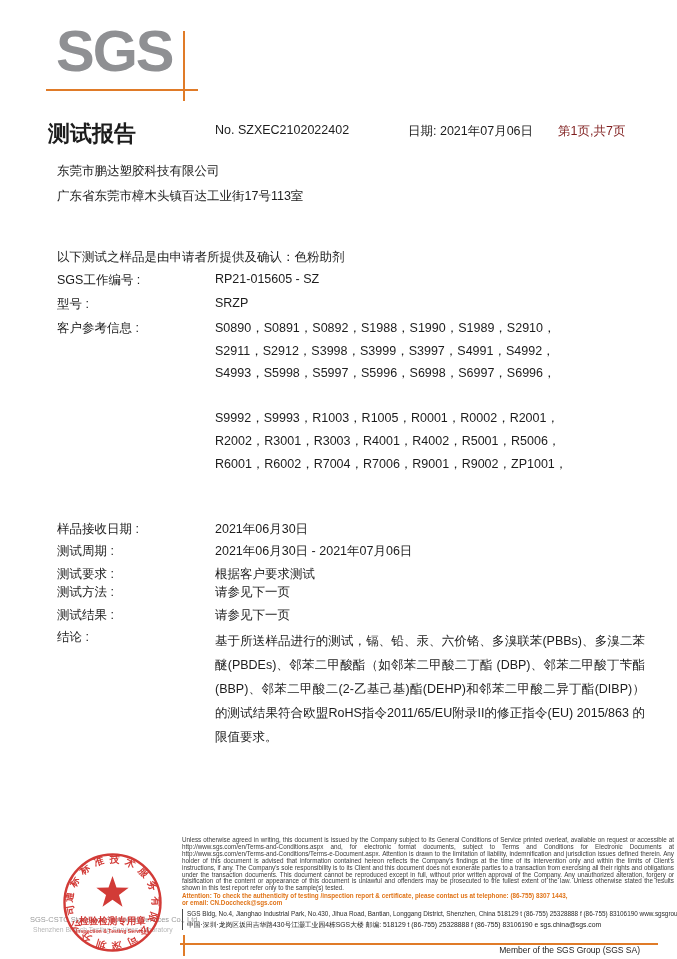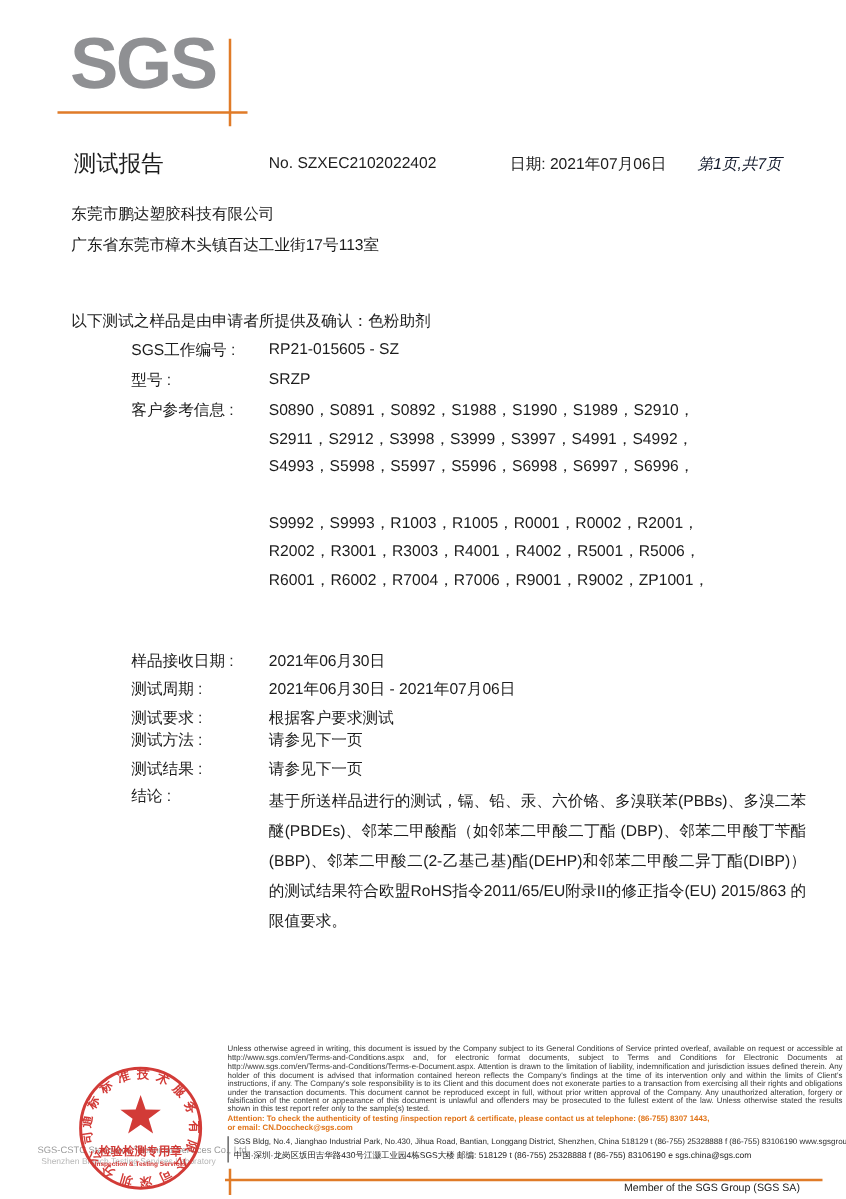--- a/index.html
+++ b/index.html
@@ -6,31 +6,31 @@
   body{font-family:"Liberation Sans","DejaVu Sans",sans-serif;}
   .page{position:relative;width:677px;height:959px;background:#ffffff;overflow:hidden;}
 
   
   .logo-text{position:absolute;left:56px;top:22px;font-size:58px;font-weight:bold;
              color:#8f9093;letter-spacing:-2px;line-height:1;}
   .logo-hline{position:absolute;left:46px;top:89px;width:152px;height:2px;background:#e07b28;}
   .logo-vline{position:absolute;left:183px;top:31px;width:2px;height:70px;background:#e07b28;}
 
   
-  .doc-title{position:absolute;left:59px;top:119px;font-size:18px;font-weight:normal;color:#1c1c1c;}
+  .doc-title{position:absolute;left:48px;top:119px;font-size:22px;font-weight:bold;color:#1c1c1c;}
   .hdr-no{position:absolute;left:215px;top:123px;font-size:12.5px;color:#1c1c1c;}
   .hdr-date{position:absolute;left:408px;top:123px;font-size:12.5px;color:#1c1c1c;}
-  .hdr-page{position:absolute;left:558px;top:123px;font-size:12.5px;color:#0f172a;font-style:italic;}
+  .hdr-page{position:absolute;left:558px;top:123px;font-size:12.5px;color:#7f1d1d;}
 
   .client-name{position:absolute;left:57px;top:163px;font-size:12.5px;color:#1c1c1c;text-align:center;}
   .client-addr{position:absolute;left:57px;top:188px;font-size:12.5px;color:#1c1c1c;}
 
   .statement{position:absolute;left:57px;top:249px;font-size:12.5px;color:#1c1c1c;}
 
-  .flabel{position:absolute;left:57px;font-size:12.5px;color:#1c1c1c;margin-left:48px;}
+  .flabel{position:absolute;left:57px;font-size:12.5px;color:#1c1c1c;}
   .fvalue{position:absolute;left:215px;font-size:12.5px;color:#1c1c1c;}
   .conclusion-text{position:absolute;left:215px;top:629px;width:430px;font-size:12.5px;
                    line-height:24px;color:#1c1c1c;text-align:justify;}
 
   
   .footer-right{position:absolute;left:182px;top:837px;width:492px;}
   .disclaimer{font-size:6.3px;line-height:6.9px;color:#3a3a3a;text-align:justify;margin:0;}
   .attention{font-size:6.3px;line-height:6.8px;color:#e07419;font-weight:bold;margin-top:1px;}
   .addr-block{margin-top:2px;border-left:1px solid #4a4a4a;padding-left:4px;}
   .addr-en{font-size:6.4px;line-height:10.5px;color:#2a2a2a;white-space:nowrap;}

